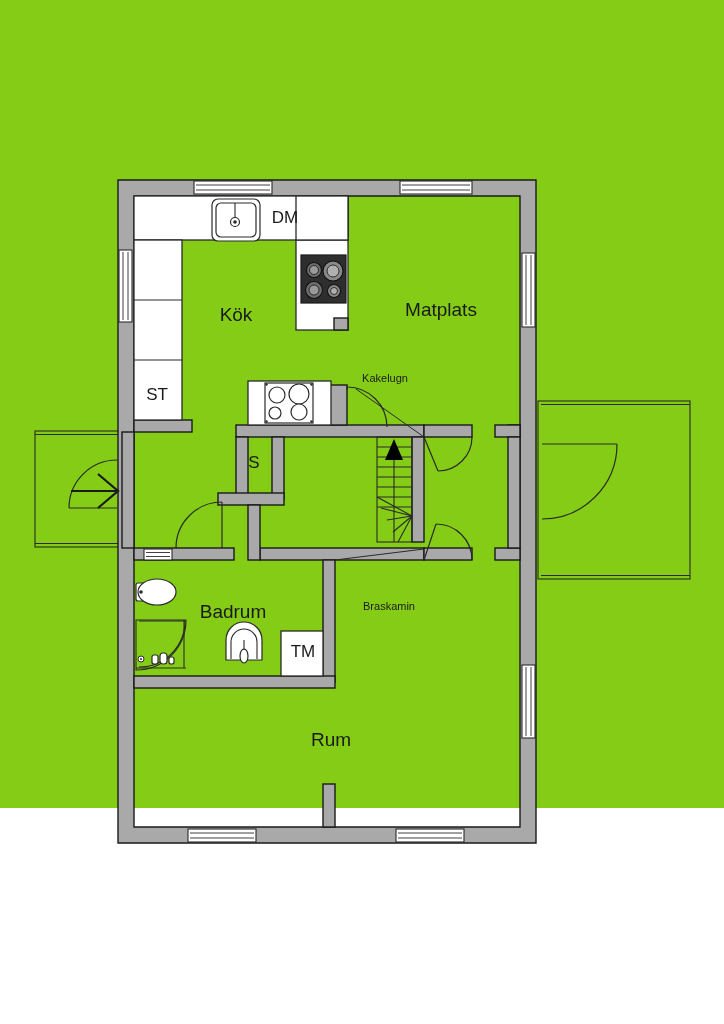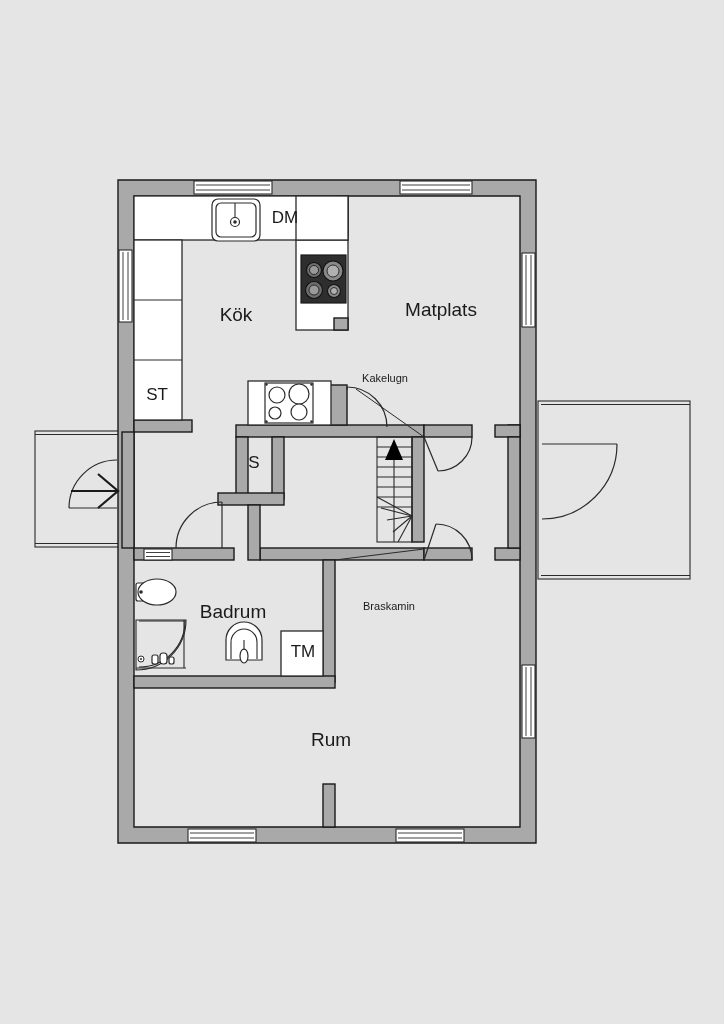--- a/index.html
+++ b/index.html
@@ -10,22 +10,22 @@
   }
   body {
     width: 724px;
     height: 1024px;
     font-family: "Liberation Sans", sans-serif;
     overflow: hidden;
   }
   #plan-wrap {
     position: relative;
     width: 724px;
-    height: 1024px;
-    background: #e5e5e5;
+    height: 808px;
+    background: #84cc16;
   }
   svg#floorplan {
     display: block;
     width: 724px;
     height: 1024px;
   }
   .wall       { fill: #a9a9a9; stroke: #1a1a1a; stroke-width: 1.4; }
   .cab        { fill: #ffffff; stroke: #2a2a2a; stroke-width: 1.3; }
   .win-frame  { fill: #ffffff; stroke: #2a2a2a; stroke-width: 1.1; }
   .win-line   { stroke: #2a2a2a; stroke-width: 0.9; fill: none; }

